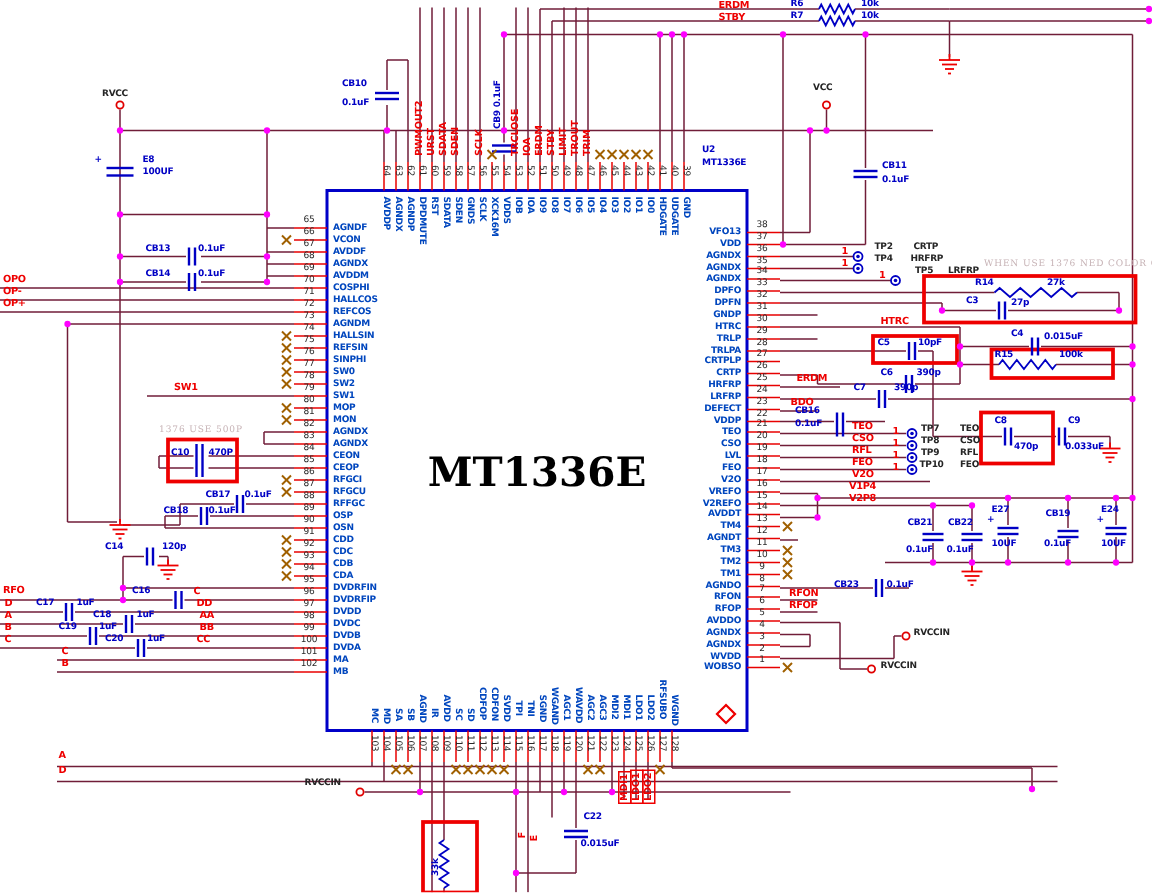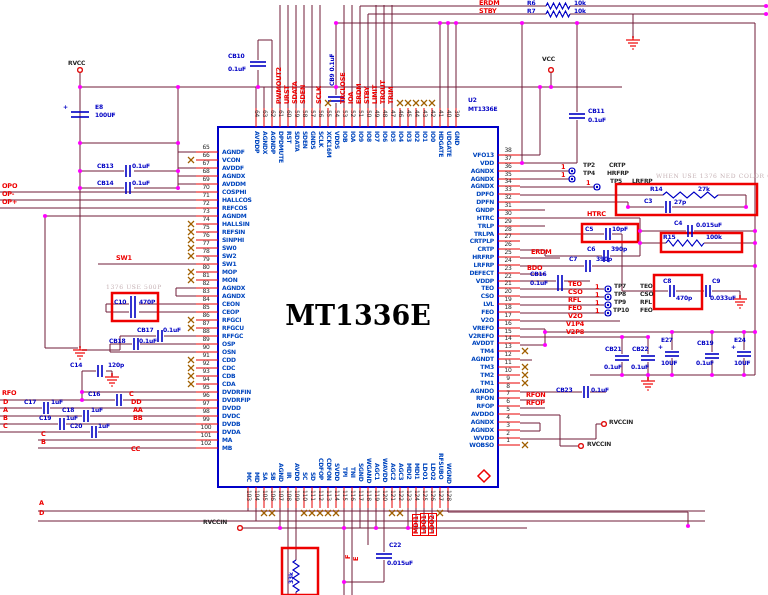--- a/index.html
+++ b/index.html
@@ -881,21 +881,21 @@
       <span class="lbl c-b" style="left: 62px; top: 407px;">C18</span>
       <span class="lbl c-b" style="left: 91px; top: 407px;">1uF</span>
       <span class="lbl c-r" style="left: 133px; top: 407px;">AA</span>
       <span class="lbl c-r" style="left: 3px; top: 415px;">B</span>
       <span class="lbl c-b" style="left: 39px; top: 415px;">C19</span>
       <span class="lbl c-b" style="left: 66px; top: 415px;">1uF</span>
       <span class="lbl c-r" style="left: 133px; top: 415px;">BB</span>
       <span class="lbl c-r" style="left: 3px; top: 423px;">C</span>
       <span class="lbl c-b" style="left: 70px; top: 423px;">C20</span>
       <span class="lbl c-b" style="left: 98px; top: 423px;">1uF</span>
-      <span class="lbl c-r" style="left: 131px; top: 446px;">CC</span>
+      <span class="lbl c-r" style="left: 131px; top: 423px;">CC</span>
       <span class="lbl c-r" style="left: 41px; top: 431px;">C</span>
       <span class="lbl c-r" style="left: 41px; top: 439px;">B</span>
       <span class="lbl c-r" style="left: 39px; top: 500px;">A</span>
       <span class="lbl c-r" style="left: 39px; top: 510px;">D</span>
       <span class="lbl c-r" style="left: 479px; top: 0px;">ERDM</span>
       <span class="lbl c-r" style="left: 479px; top: 8px;">STBY</span>
       <span class="lbl c-d" style="left: 583px; top: 162px;">TP2</span>
       <span class="lbl c-d" style="left: 609px; top: 162px;">CRTP</span>
       <span class="lbl c-d" style="left: 583px; top: 170px;">TP4</span>
       <span class="lbl c-d" style="left: 607px; top: 170px;">HRFRP</span>

